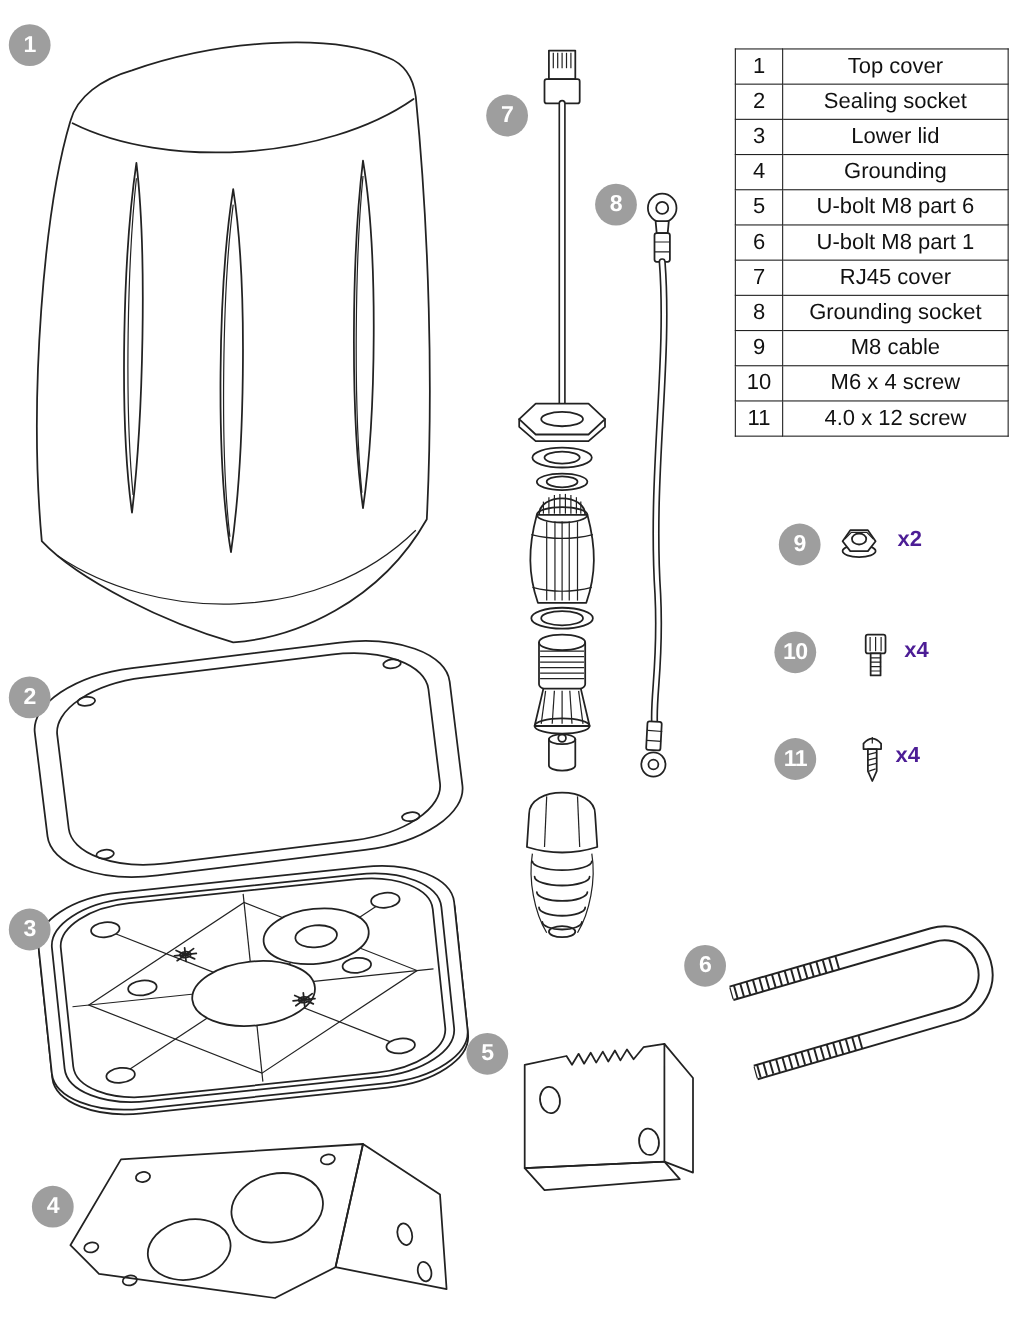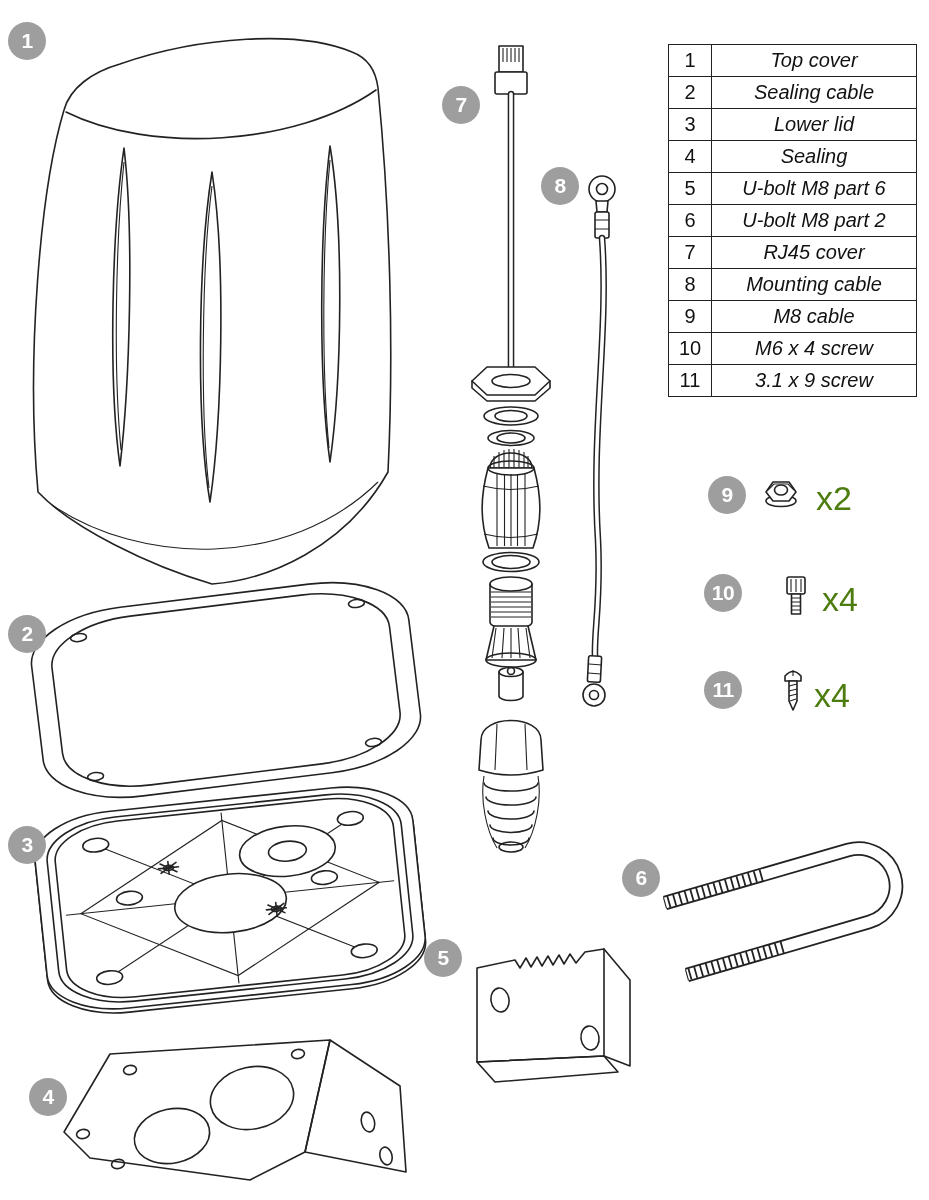--- a/index.html
+++ b/index.html
@@ -10,27 +10,27 @@
   .lnw{stroke:#222;stroke-width:1.6;fill:#fff;stroke-linejoin:round;stroke-linecap:round;}
   .thin{stroke:#222;stroke-width:1.1;fill:none;}
   .tube-out{stroke:#222;stroke-width:14.5;fill:none;stroke-linecap:butt;}
   .tube-in{stroke:#fff;stroke-width:11;fill:none;stroke-linecap:butt;}
   .thread{stroke:#222;stroke-width:12;stroke-dasharray:1.8 4.2;fill:none;stroke-linecap:butt;}
   .cable-out{stroke:#222;stroke-width:6.6;fill:none;stroke-linecap:round;}
   .cable-in{stroke:#fff;stroke-width:3.6;fill:none;stroke-linecap:round;}
   .callout{position:absolute;width:38px;height:38px;border-radius:50%;background:#9e9e9e;
            color:#fff;display:flex;align-items:center;justify-content:center;
            font-size:21px;font-weight:600;letter-spacing:-0.5px;}
-  .qty{position:absolute;font-size:34px;font-weight:400;color:#4d7c0f;}
+  .qty{position:absolute;font-size:20px;font-weight:700;color:#4c1d95;}
   table.parts{position:absolute;left:668px;top:44px;border-collapse:collapse;
               background:#fff;}
   table.parts td{border:1.5px solid #222;font-size:20px;color:#111;
                  padding:2px 8px;height:27px;text-align:center;white-space:nowrap;}
   table.parts td.num{min-width:26px;}
-  table.parts td.nm{min-width:188px;font-style:italic;}
+  table.parts td.nm{min-width:188px;}
 </style>
 </head>
 <body>
 
 <div class="canvas">
 
   <svg class="art" width="929" height="1200" viewBox="0 0 929 1200">
 
     <g>
       <path class="ln" d="M 38 492 C 26 360 40 190 64 110 C 70 88 92 72 120 64
@@ -233,54 +233,54 @@
   <div class="qty" style="left:814px;top:676px">x4</div>
 
   <table class="parts">
     <tbody>
       <tr>
         <td class="num">1</td>
         <td class="nm">Top cover</td>
       </tr>
       <tr>
         <td class="num">2</td>
-        <td class="nm">Sealing cable</td>
+        <td class="nm">Sealing socket</td>
       </tr>
       <tr>
         <td class="num">3</td>
         <td class="nm">Lower lid</td>
       </tr>
       <tr>
         <td class="num">4</td>
-        <td class="nm">Sealing</td>
+        <td class="nm">Grounding</td>
       </tr>
       <tr>
         <td class="num">5</td>
         <td class="nm">U-bolt M8 part 6</td>
       </tr>
       <tr>
         <td class="num">6</td>
-        <td class="nm">U-bolt M8 part 2</td>
+        <td class="nm">U-bolt M8 part 1</td>
       </tr>
       <tr>
         <td class="num">7</td>
         <td class="nm">RJ45 cover</td>
       </tr>
       <tr>
         <td class="num">8</td>
-        <td class="nm">Mounting cable</td>
+        <td class="nm">Grounding socket</td>
       </tr>
       <tr>
         <td class="num">9</td>
         <td class="nm">M8 cable</td>
       </tr>
       <tr>
         <td class="num">10</td>
         <td class="nm">M6 x 4 screw</td>
       </tr>
       <tr>
         <td class="num">11</td>
-        <td class="nm">3.1 x 9 screw</td>
+        <td class="nm">4.0 x 12 screw</td>
       </tr>
     </tbody>
   </table>
 
 </div>
 
 </body></html>

